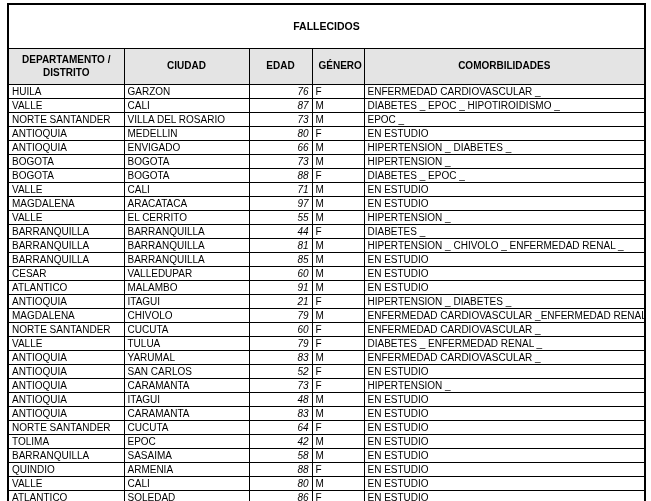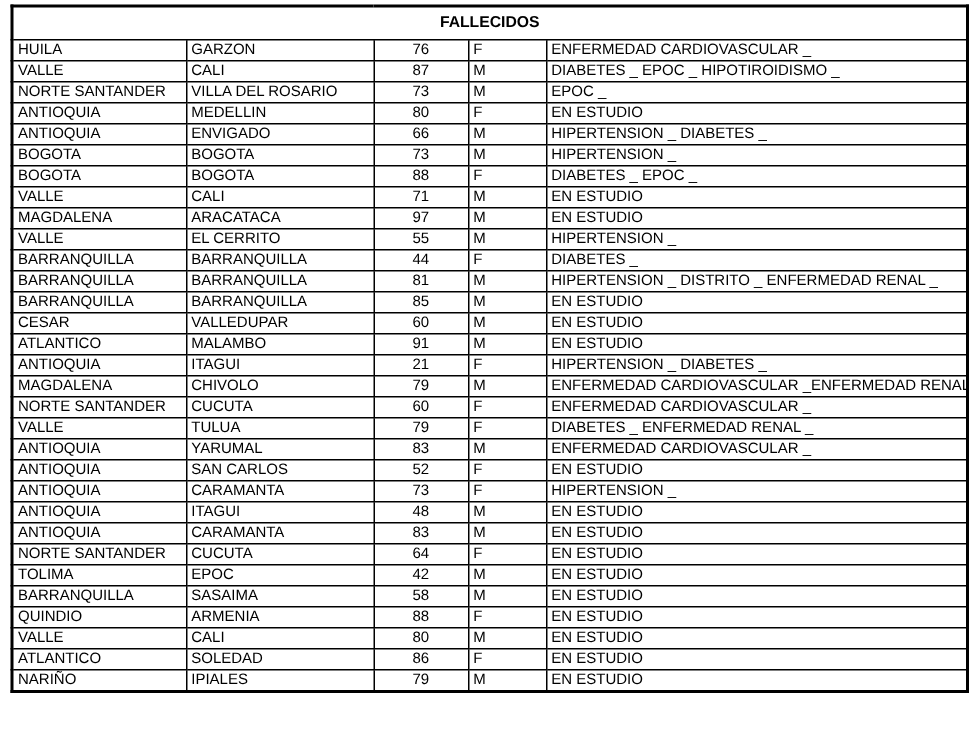--- a/index.html
+++ b/index.html
@@ -26,21 +26,21 @@
     border: 1px solid #000000;
     overflow: hidden;
     box-sizing: border-box;
   }
   th.title-cell {
     height: 13px;
     font-size: 10.5px;
     font-weight: bold;
     text-align: center;
     background: #ffffff;
-    padding: 4px;
+    padding: 15px;
     line-height: 13px;
   }
   th.head-cell {
     height: 36px;
     background: #e4e4e4;
     font-size: 10px;
     font-weight: bold;
     text-align: center;
     vertical-align: middle;
     padding: 0 6px;
@@ -49,21 +49,21 @@
   }
   td {
     height: 13px;
     font-size: 10px;
     line-height: 13px;
     padding: 0 3px;
     white-space: nowrap;
     text-align: left;
     font-weight: 400;
   }
-  td.edad-cell { text-align: center; }
+  td.edad-cell { text-align: right; font-style: italic; }
   col.c1 { width: 116px; }
   col.c2 { width: 125px; }
   col.c3 { width: 63px; }
   col.c4 { width: 52px; }
   col.c5 { width: 281px; }
 </style>
 </head>
 <body>
 
 <div class="table-wrap">
@@ -72,20 +72,27 @@
       <col class="c1">
         <col class="c2">
         <col class="c3">
         <col class="c4">
         <col class="c5">
     </colgroup>
     <thead>
       <tr>
         <th class="title-cell" colspan="5">FALLECIDOS</th>
       </tr>
+      <tr>
+        <th class="head-cell">DEPARTAMENTO / DISTRITO</th>
+        <th class="head-cell">CIUDAD</th>
+        <th class="head-cell">EDAD</th>
+        <th class="head-cell">GÉNERO</th>
+        <th class="head-cell">COMORBILIDADES</th>
+      </tr>
     </thead>
     <tbody id="table-body">
         <tr>
           <td>HUILA</td>
           <td>GARZON</td>
           <td class="edad-cell">76</td>
           <td>F</td>
           <td>ENFERMEDAD CARDIOVASCULAR _</td>
         </tr>
         <tr>
@@ -156,21 +163,21 @@
           <td>BARRANQUILLA</td>
           <td class="edad-cell">44</td>
           <td>F</td>
           <td>DIABETES _</td>
         </tr>
         <tr>
           <td>BARRANQUILLA</td>
           <td>BARRANQUILLA</td>
           <td class="edad-cell">81</td>
           <td>M</td>
-          <td>HIPERTENSION _ DISTRITO _ ENFERMEDAD RENAL _</td>
+          <td>HIPERTENSION _ CHIVOLO _ ENFERMEDAD RENAL _</td>
         </tr>
         <tr>
           <td>BARRANQUILLA</td>
           <td>BARRANQUILLA</td>
           <td class="edad-cell">85</td>
           <td>M</td>
           <td>EN ESTUDIO</td>
         </tr>
         <tr>
           <td>CESAR</td>

